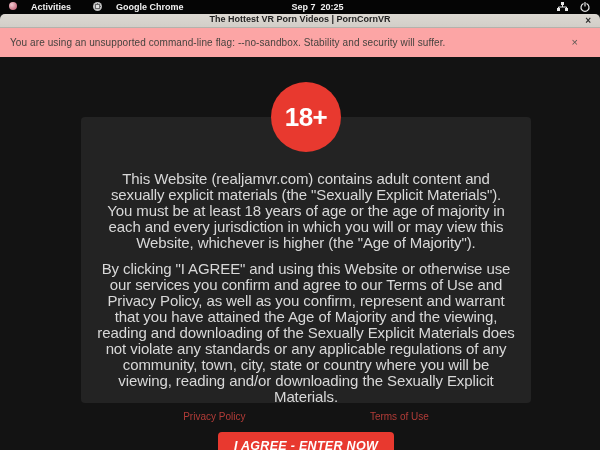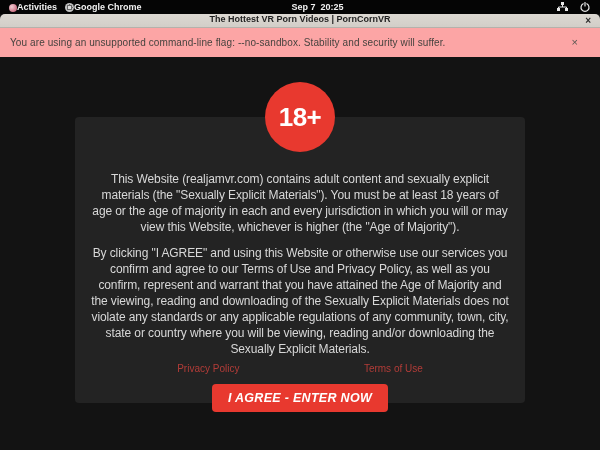--- a/index.html
+++ b/index.html
@@ -10,21 +10,21 @@
     position: relative;
   }
 
   
   .topbar {
     position: absolute; left: 0; top: 0; width: 600px; height: 14px;
     background: #050505;
     display: flex; align-items: center; justify-content: space-between;
     color: #f1f1f1; font-size: 9px; font-weight: 700;
   }
-  .tb-left { display: flex; align-items: flex-end; gap: 0; padding-left: 9px; }
+  .tb-left { display: flex; align-items: flex-start; gap: 14px; padding-left: 9px; }
   .tb-right { display: flex; align-items: center; gap: 12px; padding-right: 10px; }
   .tb-center {
     position: absolute; left: 0; right: 0; text-align: center;
     white-space: pre; pointer-events: none;
   }
   .tb-center span { pointer-events: auto; margin-left: 25px; }
   .status-dot {
     width: 8px; height: 8px; border-radius: 50%;
     background: radial-gradient(circle at 35% 35%, #f0ccd2, #cd7487 70%, #a95468);
     display: inline-block;
@@ -59,21 +59,21 @@
     font-size: 10px; color: #46433f;
   }
   .infobar .msg { padding-left: 10px; letter-spacing: 0.1px; }
   .infobar .ib-close {
     position: absolute; right: 22px; top: 9px;
     color: #5a5752; font-size: 11px; line-height: 11px; cursor: pointer;
   }
 
   
   .viewport {
-    position: absolute; left: 0; top: 57px; width: 512px; height: 393px;
+    position: absolute; left: 6px; top: 57px; width: 512px; height: 393px;
     background: var(--page-bg, #131313);
   }
 
   
   .modal {
     position: absolute; left: 75px; top: 60px; width: 450px; height: 286px;
     background: var(--card-bg, #232323);
     border-radius: 4px;
     padding-top: 44px;
     text-align: center;
@@ -85,21 +85,21 @@
     color: #ffffff; font-size: 26px; font-weight: 700;
     display: flex; align-items: center; justify-content: center;
     letter-spacing: -0.5px;
   }
   .attention {
     font-size: 12.5px; font-weight: 700; line-height: 14px;
     color: var(--heading-red, #ce2b26);
   }
   .modal p {
     margin: 10px 16px 0;
-    font-size: 12px; line-height: 16px; letter-spacing: -0.1px;
+    font-size: 15px; line-height: 16px; letter-spacing: -0.1px;
     color: #d8d8d8;
   }
   .links {
     display: flex; justify-content: space-around;
     margin: 6px 40px 0;
     font-size: 10px; font-weight: 400;
   }
   .links a { color: var(--link-red, #b23c38); text-decoration: none; cursor: pointer; }
   .agree-btn {
     display: block; margin: 10px auto 0;

